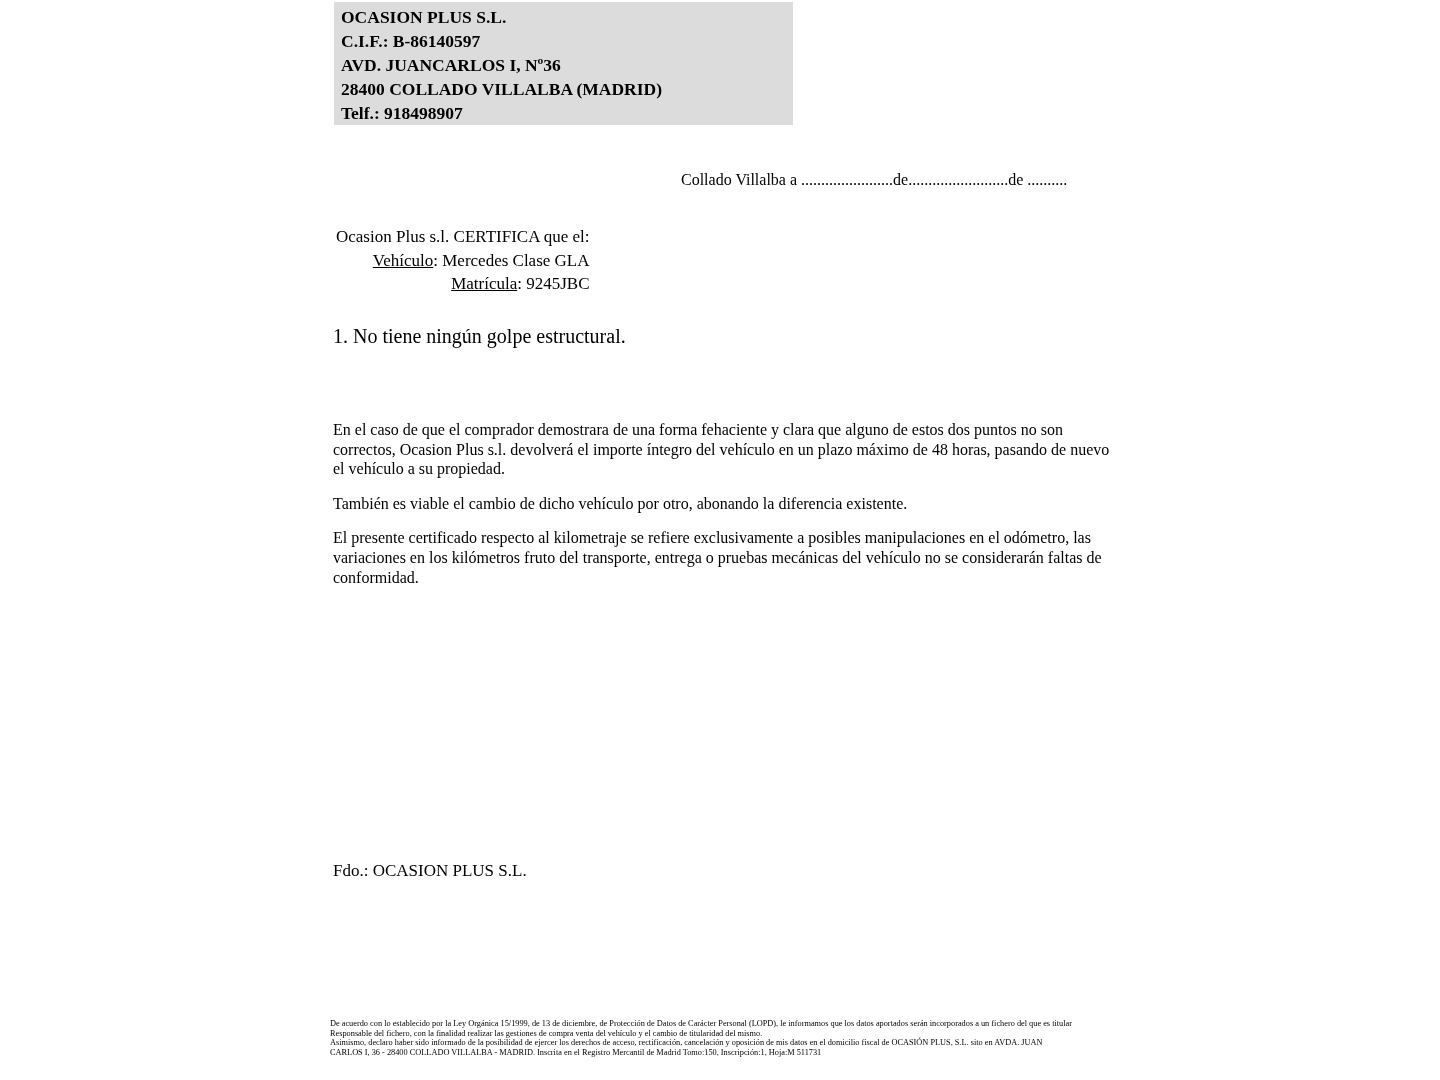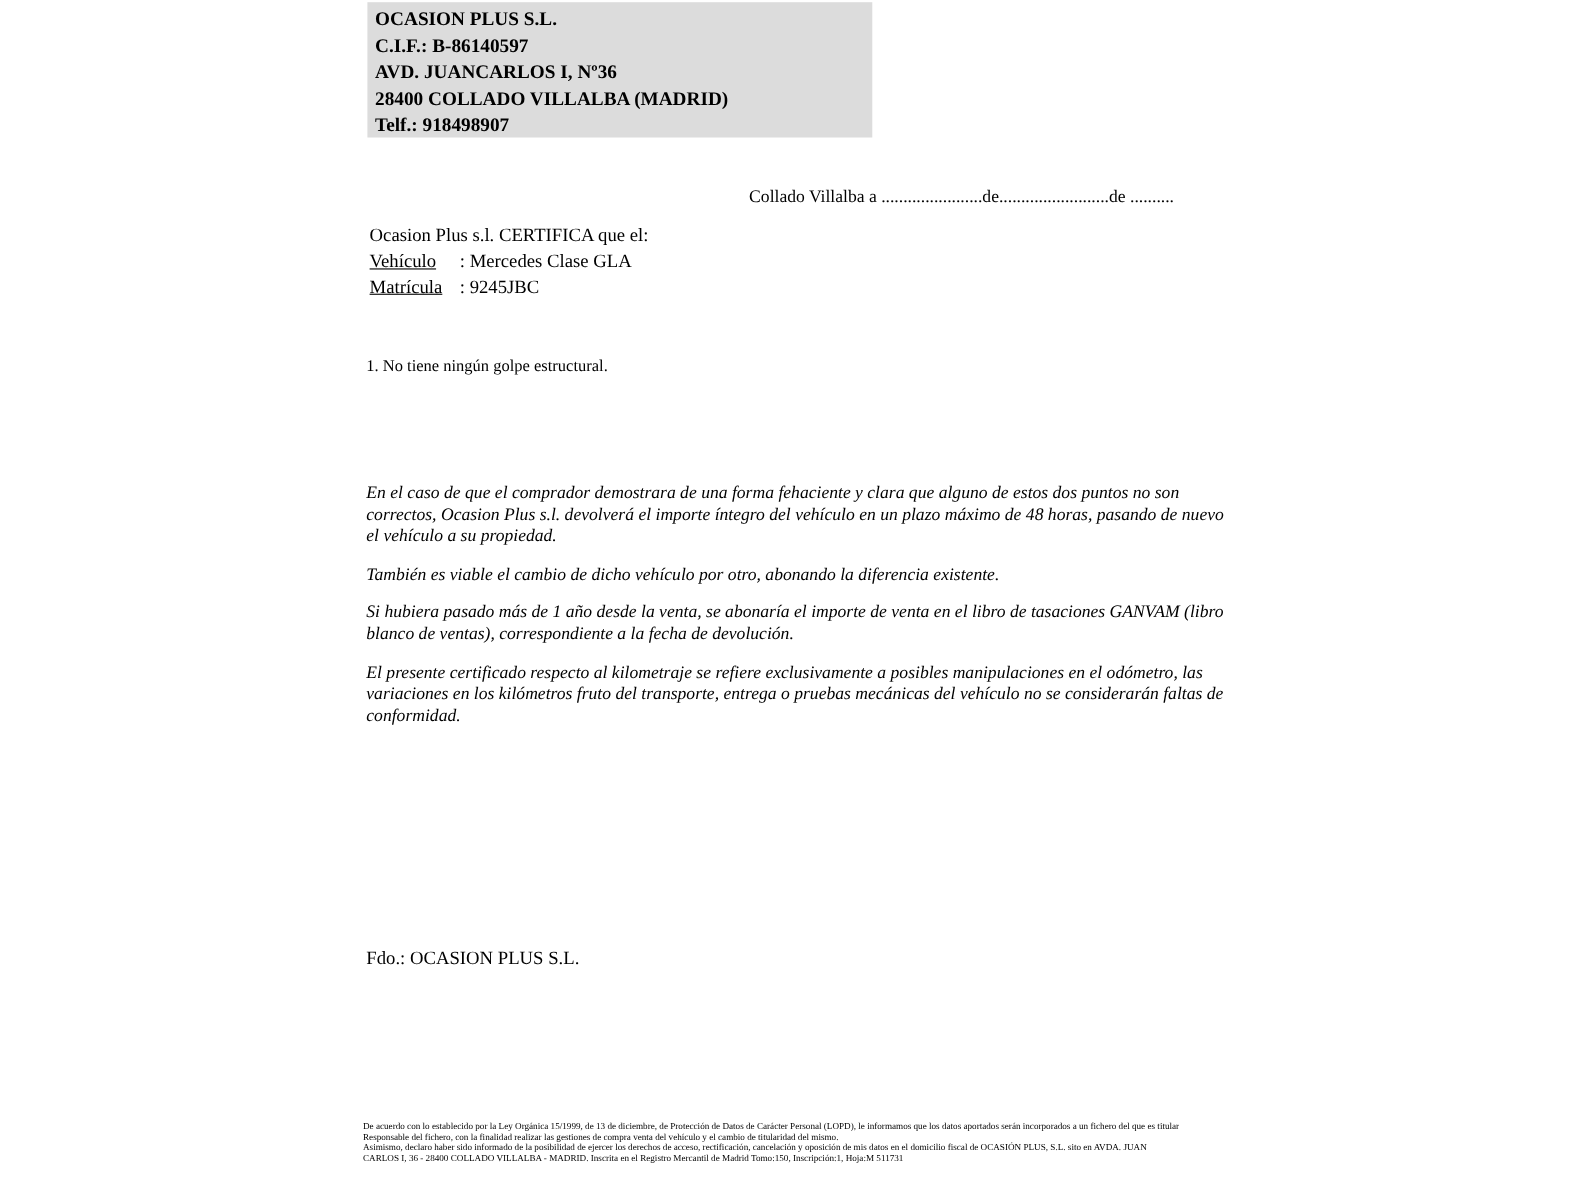--- a/index.html
+++ b/index.html
@@ -42,52 +42,52 @@
     left: 681px;
     top: 171px;
     font-size: 16px;
     white-space: nowrap;
   }
 
   
   .cert-block {
     position: absolute;
     left: 336px;
-    top: 202px;
+    top: 225px;
     font-size: 17px;
     line-height: 23.5px;
+    text-align: right;
   }
   .cert-field .field-label {
     display: inline-block;
     width: 82px;
     text-decoration: underline;
   }
   .cert-field .field-value {
     white-space: pre;
   }
 
   
   .point {
     position: absolute;
     left: 333px;
-    font-size: 15px;
+    font-size: 20px;
     white-space: nowrap;
   }
   .point-1 { top: 325px; }
   .point-2 { top: 362px; }
 
   
   .paragraphs {
     position: absolute;
     left: 333px;
-    top: 439px;
+    top: 420px;
     width: 790px;
     font-size: 16px;
     line-height: 19.6px;
-    font-style: italic;
   }
   .paragraphs p {
     margin: 0 0 15px 0;
     padding: 0;
   }
 
   
   .signature {
     position: absolute;
     left: 333px;
@@ -132,21 +132,20 @@
     <div class="cert-field">
       <span class="field-label">Matrícula</span><span class="field-value">: 9245JBC</span>
     </div>
   </div>
 
   <div class="point point-1">1. No tiene ningún golpe estructural.</div>
 
   <div class="paragraphs">
     <p>En el caso de que el comprador demostrara de una forma fehaciente y clara que alguno de estos dos puntos no son correctos, Ocasion Plus s.l. devolverá el importe íntegro del vehículo en un plazo máximo de 48 horas, pasando de nuevo el vehículo a su propiedad.</p>
     <p>También es viable el cambio de dicho vehículo por otro, abonando la diferencia existente.</p>
-    <p>Si hubiera pasado más de 1 año desde la venta, se abonaría el importe de venta en el libro de tasaciones GANVAM (libro blanco de ventas), correspondiente a la fecha de devolución.</p>
     <p>El presente certificado respecto al kilometraje se refiere exclusivamente a posibles manipulaciones en el odómetro, las variaciones en los kilómetros fruto del transporte, entrega o pruebas mecánicas del vehículo no se considerarán faltas de conformidad.</p>
   </div>
 
   <div class="signature">Fdo.: OCASION PLUS S.L.</div>
 
   <div class="footer">
     <div class="fline">De acuerdo con lo establecido por la Ley Orgánica 15/1999, de 13 de diciembre, de Protección de Datos de Carácter Personal (LOPD), le informamos que los datos aportados serán incorporados a un fichero del que es titular</div>
     <div class="fline">Responsable del fichero, con la finalidad realizar las gestiones de compra venta del vehículo y el cambio de titularidad del mismo.</div>
     <div class="fline">Asimismo, declaro haber sido informado de la posibilidad de ejercer los derechos de acceso, rectificación, cancelación y oposición de mis datos en el domicilio fiscal de OCASIÓN PLUS, S.L. sito en AVDA. JUAN</div>
     <div class="fline">CARLOS I, 36 - 28400 COLLADO VILLALBA - MADRID. Inscrita en el Registro Mercantil de Madrid Tomo:150, Inscripción:1, Hoja:M 511731</div>

